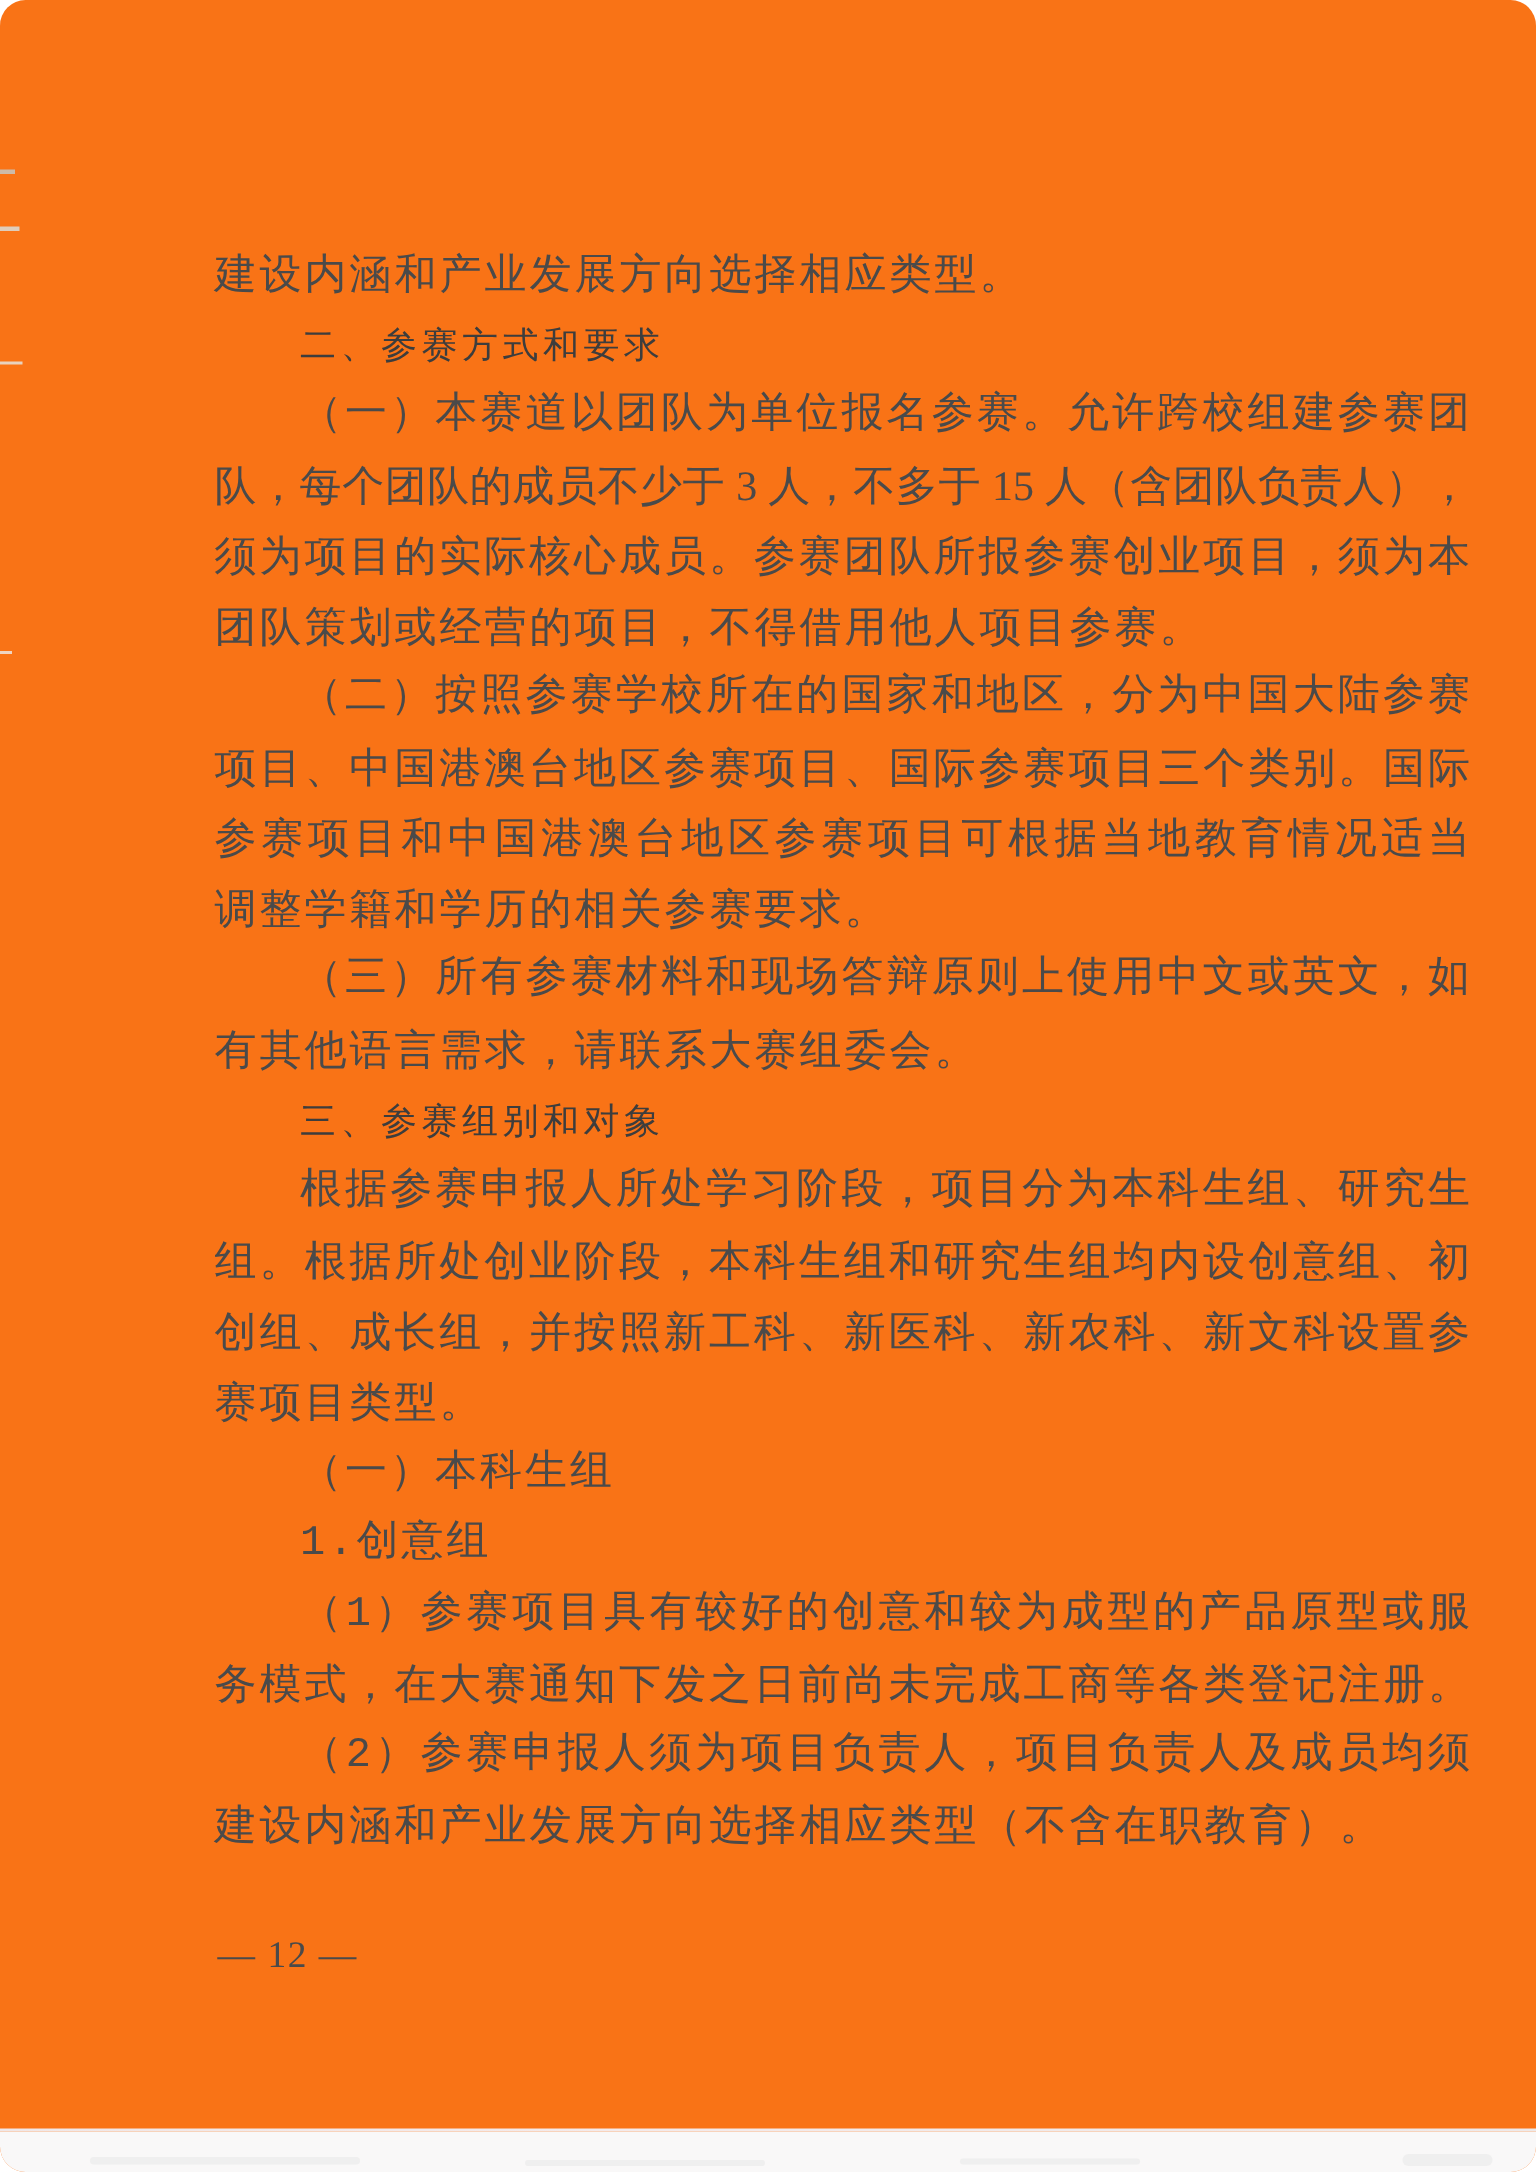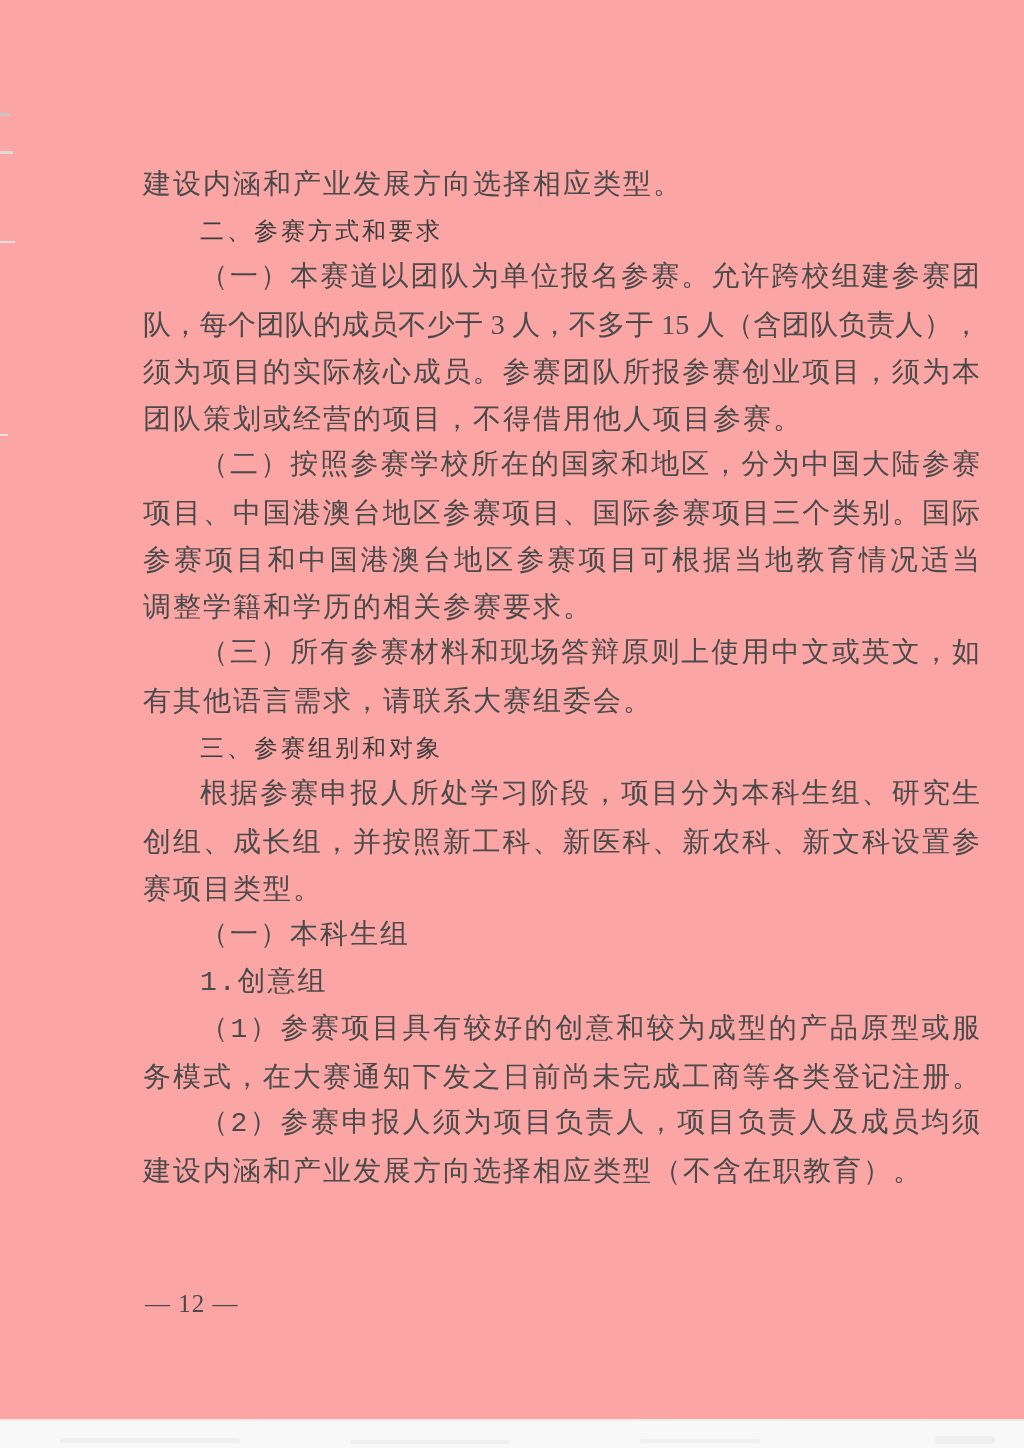--- a/index.html
+++ b/index.html
@@ -1,22 +1,23 @@
 <!DOCTYPE html>
 <html><head>
 <meta charset="utf-8">
 <style>
   html, body { margin: 0; padding: 0; }
   .page {
     position: relative;
     width: 1024px;
     height: 1448px;
-    background: #fca5a5;
+    background: #f97316;
     font-family: "Liberation Serif", serif;
     overflow: hidden;
+    border-radius: 17px;
   }
   .text-block {
     position: absolute;
     left: 143px;
     top: 160px;
     width: 837px;
   }
   .l {
     height: 47px;
     line-height: 47px;
@@ -89,20 +90,21 @@
     <div class="l j">须为项目的实际核心成员。参赛团队所报参赛创业项目，须为本</div>
     <div class="l">团队策划或经营的项目，不得借用他人项目参赛。</div>
     <div class="l i j">（二）按照参赛学校所在的国家和地区，分为中国大陆参赛</div>
     <div class="l j">项目、中国港澳台地区参赛项目、国际参赛项目三个类别。国际</div>
     <div class="l j">参赛项目和中国港澳台地区参赛项目可根据当地教育情况适当</div>
     <div class="l">调整学籍和学历的相关参赛要求。</div>
     <div class="l i j">（三）所有参赛材料和现场答辩原则上使用中文或英文，如</div>
     <div class="l">有其他语言需求，请联系大赛组委会。</div>
     <div class="l h i">三、参赛组别和对象</div>
     <div class="l i j">根据参赛申报人所处学习阶段，项目分为本科生组、研究生</div>
+    <div class="l j">组。根据所处创业阶段，本科生组和研究生组均内设创意组、初</div>
     <div class="l j">创组、成长组，并按照新工科、新医科、新农科、新文科设置参</div>
     <div class="l">赛项目类型。</div>
     <div class="l i">（一）本科生组</div>
     <div class="l i">1.创意组</div>
     <div class="l i j">（1）参赛项目具有较好的创意和较为成型的产品原型或服</div>
     <div class="l j">务模式，在大赛通知下发之日前尚未完成工商等各类登记注册。</div>
     <div class="l i j">（2）参赛申报人须为项目负责人，项目负责人及成员均须</div>
     <div class="l">建设内涵和产业发展方向选择相应类型（不含在职教育）。</div>
   </div>
 

